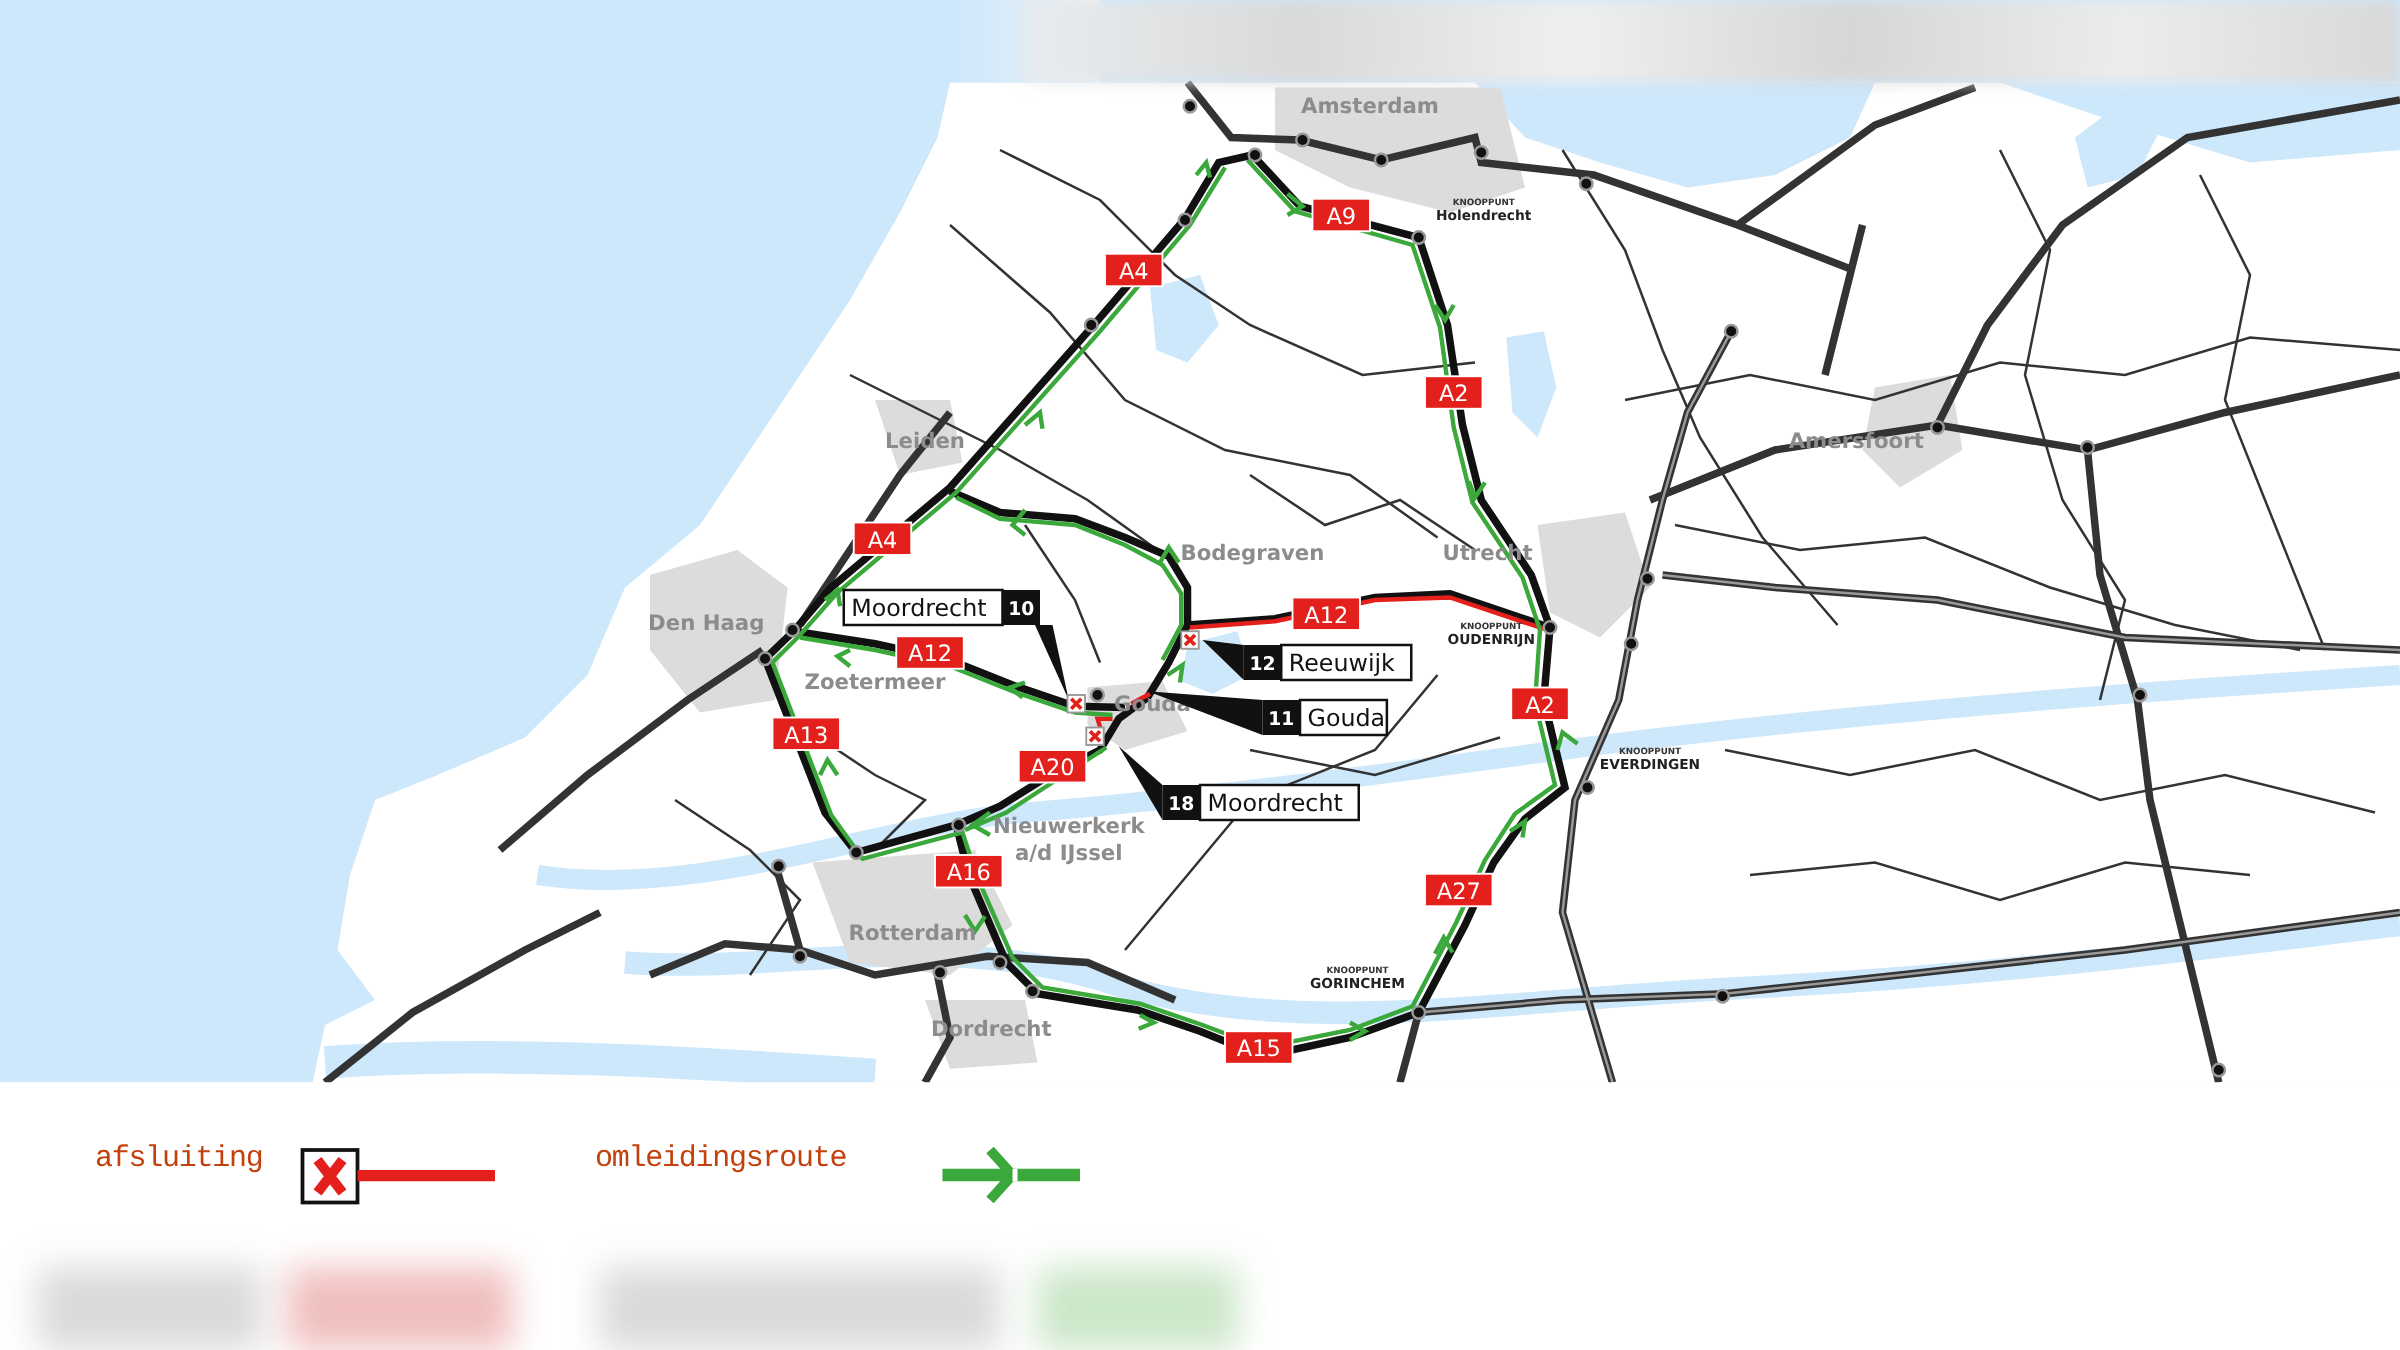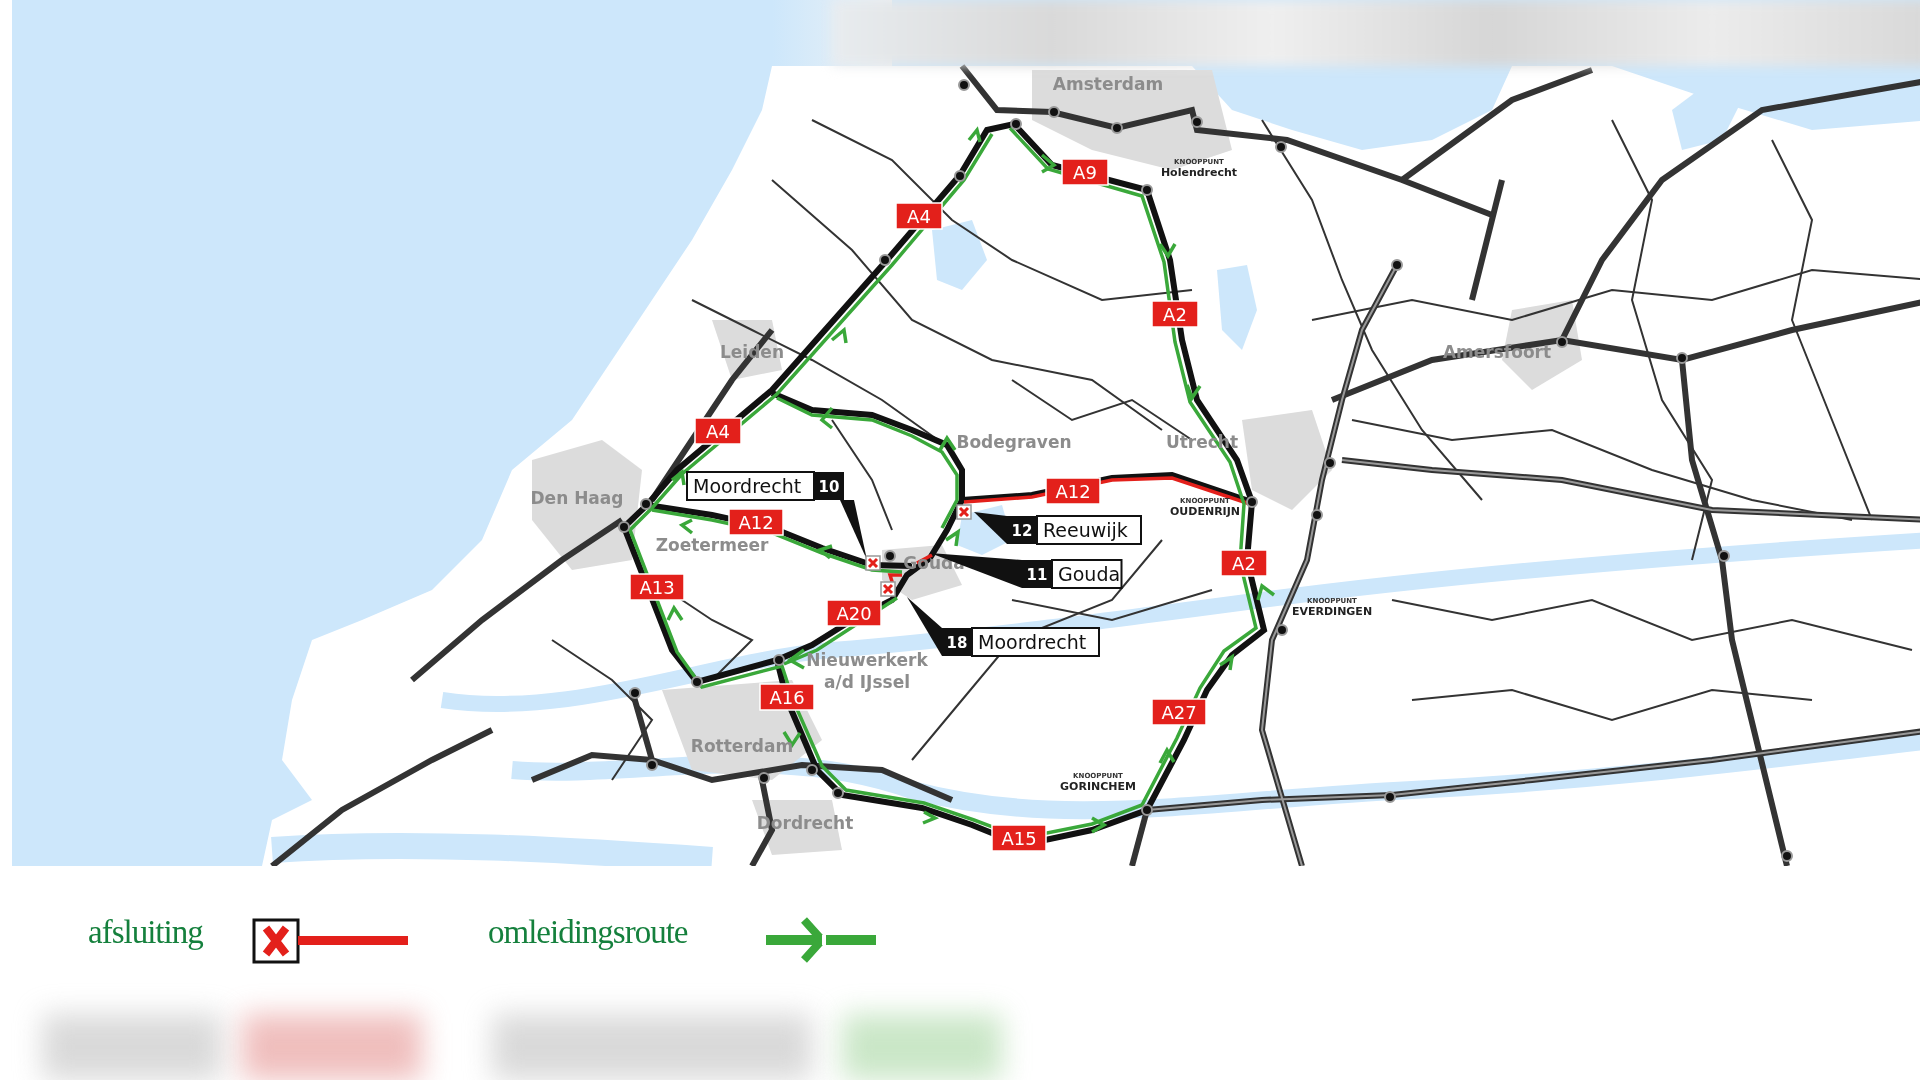--- a/index.html
+++ b/index.html
@@ -1,22 +1,22 @@
 <!DOCTYPE html>
 <html><head>
 <meta charset="utf-8">
 <style>
   html,body{margin:0;padding:0;}
   body{width:1920px;height:1080px;position:relative;overflow:hidden;background:#ffffff;font-family:"DejaVu Sans",sans-serif;}
-  #stage{position:absolute;left:12px;top:0;width:1568px;height:1080px;}
+  #stage{position:absolute;left:0;top:0;width:1568px;height:1080px;}
   .blurband{position:absolute;left:820px;top:0;width:1100px;height:66px;
     background:linear-gradient(90deg,#e8ecef 0%,#d9d9d9 20%,#efefef 40%,#d6d6d6 60%,#ececec 80%,#d8d8d8 100%);filter:blur(6px);}
   .blurfade{position:absolute;left:760px;top:0;width:120px;height:66px;background:linear-gradient(90deg,#cde7fb,#eef2f5);}
   .legend{position:absolute;left:0;top:866px;width:1920px;height:148px;background:#ffffff;}
-  .legend-label{position:absolute;font-family:Liberation Serif, serif;font-size:33px;color:#15803d;letter-spacing:-1px;}
+  .legend-label{position:absolute;font-family:Liberation Mono, monospace;font-size:24px;color:#c2410c;letter-spacing:-1px;}
   .shadow{position:absolute;top:1014px;height:66px;filter:blur(14px);opacity:.55;}
   svg text{font-family:"DejaVu Sans",sans-serif;}
 </style>
 </head>
 <body>
 
 <div id="stage">
   <svg id="map" width="1920" height="866" viewBox="0 0 1920 866" style="position:absolute;left:0;top:0;">
 
     <rect x="0" y="0" width="1920" height="866" fill="#cde7fb"></rect>

